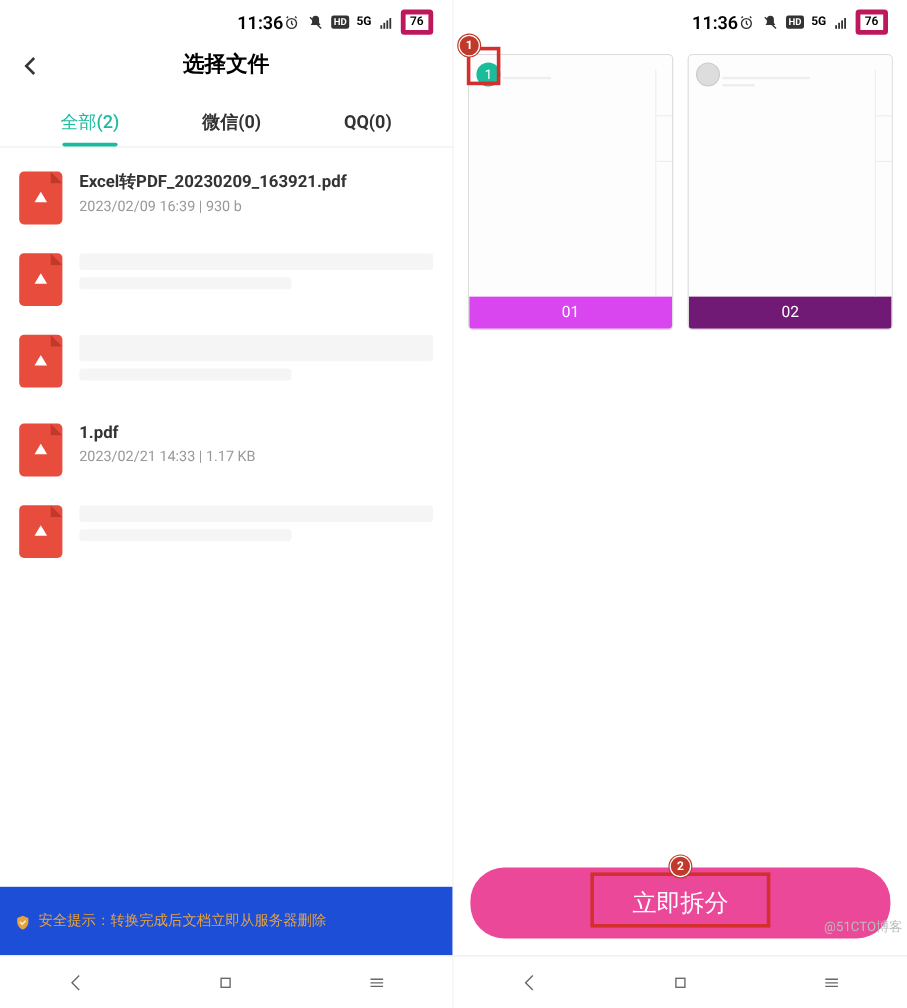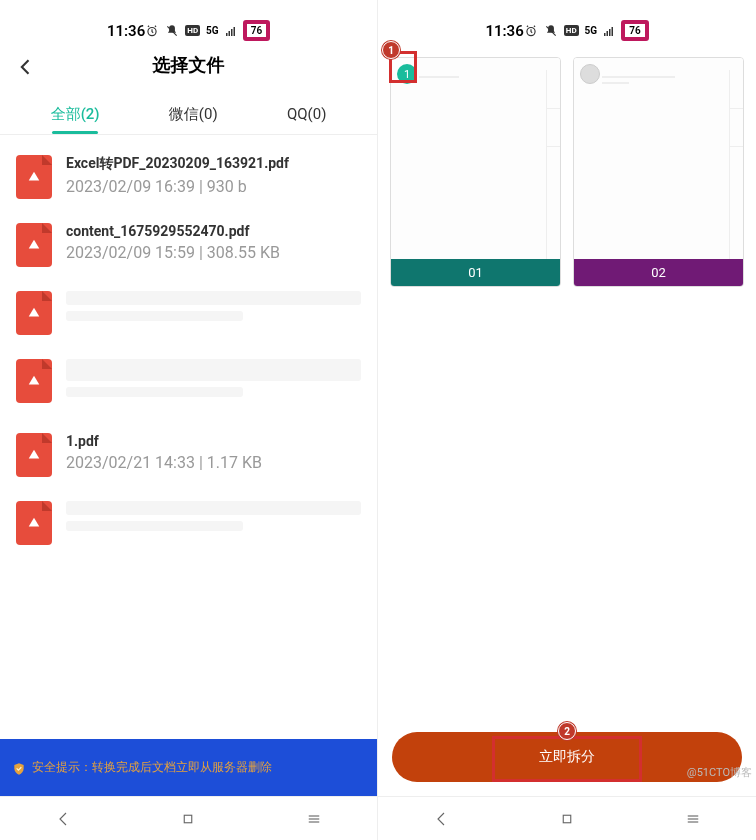--- a/index.html
+++ b/index.html
@@ -9,84 +9,84 @@
       width: 756px;
       height: 840px;
       position: relative;
       overflow: hidden;
     }
     .container { display: flex; width: 100%; height: 100%; }
     .phone { width: 50%; height: 100%; display: flex; flex-direction: column; position: relative; background: #fff; border-right: 1px solid #eee; }
     .phone:last-child { border-right: none; }
 
     
-    .status-bar { display: flex; justify-content: center; align-items: center; padding: 20px 16px 4px; font-size: 15px; font-weight: 500; }
+    .status-bar { display: flex; justify-content: flex-end; align-items: center; padding: 8px 16px 4px; font-size: 15px; font-weight: 500; }
     .status-left { font-weight: 600; }
     .status-right { display: flex; align-items: center; gap: 6px; font-size: 11px; }
     .status-right svg { width: 14px; height: 14px; }
     .battery-box { border: 4px solid #be185d; border-radius: 3px; padding: 1px 4px; font-size: 10px; font-weight: 600; }
 
     
     .header { display: flex; align-items: flex-end; padding: 12px 16px; position: relative; }
     .back-chevron { width: 20px; height: 20px; flex-shrink: 0; }
     .header-title { font-size: 18px; font-weight: 600; position: absolute; left: 50%; transform: translateX(-50%); }
     .header-action { position: absolute; right: 16px; color: #1abc9c; font-size: 15px; }
 
     
     .search-wrap { padding: 0 16px 10px; }
     .search-box { background: #f3f3f3; border-radius: 10px; display: flex; align-items: center; padding: 12px 14px; gap: 10px; }
     .search-box svg { width: 18px; height: 18px; fill: #bdbdbd; }
     .search-box input { border: none; background: transparent; outline: none; font-size: 15px; color: #999; width: 100%; }
 
     
     .tabs { display: flex; justify-content: space-around; padding: 8px 16px 0; font-size: 15px; border-bottom: 1px solid #eee; }
-    .tab { padding: 8px 4px 10px; position: relative; color: #333; }
+    .tab { padding: 8px 4px 10px; position: relative; color: #333; font-weight: bold; }
     .tab.active { color: #1abc9c; font-weight: 500; }
     .tab.active::after { content: ''; position: absolute; bottom: 0; left: 10%; right: 10%; height: 3px; background: #1abc9c; border-radius: 2px; }
 
     
     .file-list { flex: 1; overflow: hidden; padding: 8px 0; }
     .file-item { display: flex; align-items: flex-start; gap: 14px; padding: 12px 16px; }
     .file-icon { width: 36px; height: 44px; background: #e74c3c; border-radius: 4px; position: relative; display: flex; align-items: center; justify-content: center; flex-shrink: 0; }
     .file-icon::before { content: ''; position: absolute; top: 0; right: 0; width: 10px; height: 10px; background: #c0392b; clip-path: polygon(0 0, 100% 100%, 0 100%); }
     .file-icon svg { width: 14px; height: 14px; fill: #fff; }
     .file-info { flex: 1; min-width: 0; overflow: hidden; }
     .file-name { font-size: 14px; color: #333; white-space: nowrap; overflow: hidden; text-overflow: ellipsis; margin-bottom: 4px; font-weight: bold; }
-    .file-meta { font-size: 16px; color: #999; }
+    .file-meta { font-size: 12px; color: #999; }
     .file-info.blurred .file-name, .file-info.blurred .file-meta { color: transparent; background: #f5f5f5; border-radius: 3px; height: 14px; margin-bottom: 6px; }
     .file-info.blurred .file-meta { width: 60%; height: 10px; }
     .file-info.blurred.big { height: 50px; }
     .file-info.blurred.big .file-name { height: 22px; }
 
     
     .safety-tip { background: #1d4ed8; color: #e6a23c; font-size: 12px; padding: 20px 12px; display: flex; align-items: flex-end; gap: 6px; }
     .safety-tip svg { width: 14px; height: 14px; fill: #e6a23c; }
 
     
     .nav-bar { display: flex; justify-content: space-around; align-items: center; height: 44px; border-top: 1px solid #eee; }
     .nav-bar svg { width: 18px; height: 18px; fill: none; stroke: #666; stroke-width: 1.5; }
 
     
     .pages-wrap { padding: 12px; display: flex; gap: 12px; }
     .page-thumb { flex: 1; background: #fff; border: 1px solid #ddd; border-radius: 4px; position: relative; height: 230px; display: flex; flex-direction: column; overflow: hidden; }
     .page-thumb-body { flex: 1; background: #fdfdfd; position: relative; }
     .page-thumb-label { background: #701a75; color: #fff; text-align: center; font-size: 13px; padding: 6px 0; }
-    .page-thumb.selected .page-thumb-label { background: #0f766e; }
+    .page-thumb.selected .page-thumb-label { background: #d946ef; }
     .page-check { position: absolute; top: 6px; left: 6px; width: 20px; height: 20px; border-radius: 50%; background: #1abc9c; color: #fff; font-size: 11px; display: flex; align-items: center; justify-content: center; z-index: 2; }
     .page-check.empty { background: #ddd; border: 1px solid #ccc; }
     .page-lines { padding: 18px 8px 8px 28px; }
     .pl { height: 2px; background: #eee; margin-bottom: 4px; }
 
     
     .callout { position: absolute; width: 18px; height: 18px; background: #c0392b; color: #fff; border-radius: 50%; font-size: 10px; font-weight: 700; display: flex; align-items: center; justify-content: center; z-index: 10; border: 1px solid #fff; box-shadow: 0 0 0 1px #c0392b; }
     .red-box { position: absolute; border: 3px solid #d32f2f; z-index: 9; pointer-events: none; }
 
     
     .action-wrap { padding: 14px; margin-top: auto; position: relative; }
-    .action-btn { width: 100%; background: #c2410c; color: #fff; border: none; border-radius: 28px; padding: 16px 0; font-size: 14px; }
+    .action-btn { width: 100%; background: #ec4899; color: #fff; border: none; border-radius: 28px; padding: 16px 0; font-size: 20px; }
 
     .watermark { position: absolute; bottom: 60px; right: 4px; color: #bbb; font-size: 11px; }
 
     
     .doc-edge-r { position: absolute; right: 0; top: 12px; bottom: 0; width: 14px; border-left: 1px solid #eee; }
     .doc-edge-r::before, .doc-edge-r::after { content: ''; position: absolute; left: 0; right: 0; height: 1px; background: #eee; }
     .doc-edge-r::before { top: 20%; } .doc-edge-r::after { top: 40%; }
   </style>
 </head>
 <body>
@@ -135,31 +135,20 @@
     <div class="file-list">
       <div class="file-item">
         <div class="file-icon">
             <svg viewBox="0 0 24 24">
               <path d="M12 3l9 15H3z"></path>
             </svg>
           </div>
         <div class="file-info">
           <div class="file-name">Excel转PDF_20230209_163921.pdf</div>
           <div class="file-meta">2023/02/09 16:39 |  930 b</div>
-        </div>
-      </div>
-      <div class="file-item">
-        <div class="file-icon">
-            <svg viewBox="0 0 24 24">
-              <path d="M12 3l9 15H3z"></path>
-            </svg>
-          </div>
-        <div class="file-info">
-          <div class="file-name">content_1675929552470.pdf</div>
-          <div class="file-meta">2023/02/09 15:59 |  308.55 KB</div>
         </div>
       </div>
       <div class="file-item">
         <div class="file-icon">
             <svg viewBox="0 0 24 24">
               <path d="M12 3l9 15H3z"></path>
             </svg>
           </div>
         <div class="file-info blurred">
             <div class="file-name"></div>

